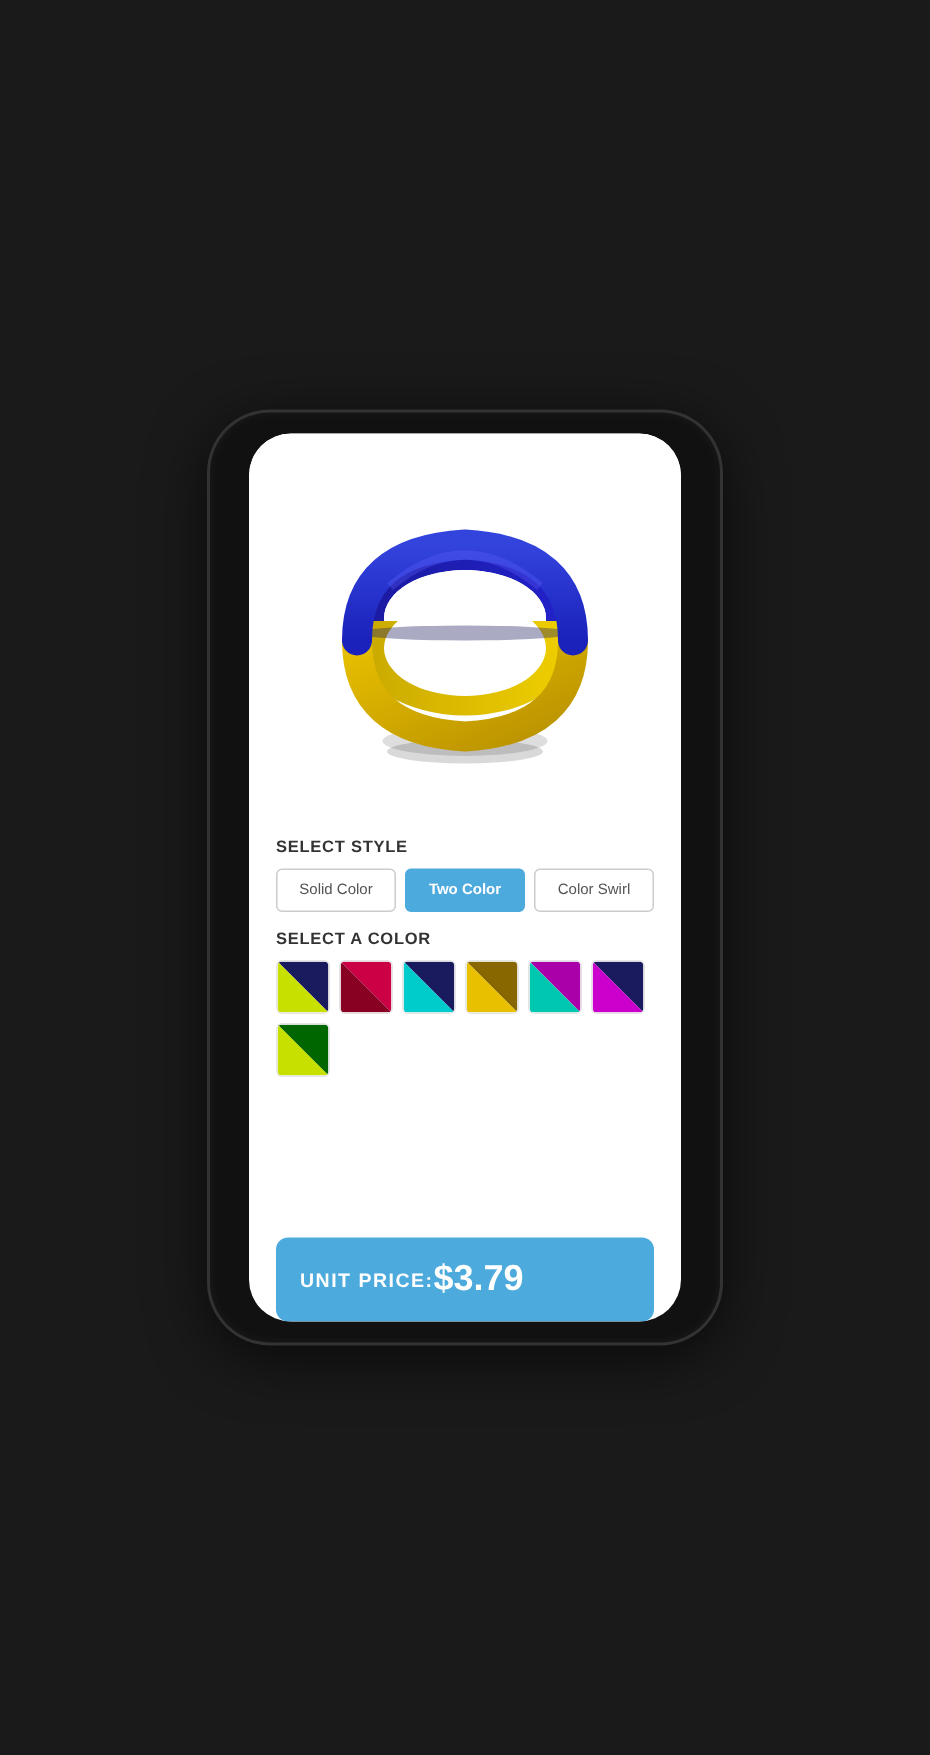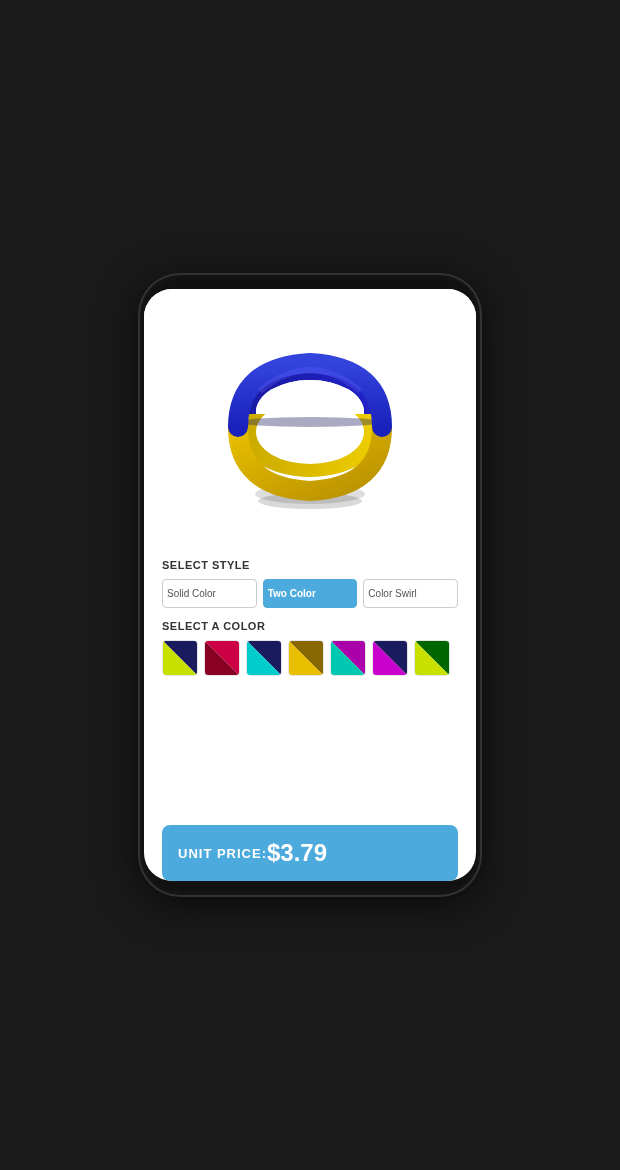--- a/index.html
+++ b/index.html
@@ -9,21 +9,21 @@
       justify-content: center;
       align-items: center;
       min-height: 100vh;
       font-family: Arial, Helvetica, sans-serif;
     }
     .phone-outer {
       width: 340px;
       height: 620px;
       background: #111;
       border-radius: 40px;
-      padding: 14px 4px;
+      padding: 14px 26px;
       box-shadow: 0 0 0 2px #333, 0 8px 40px rgba(0,0,0,0.7), inset 0 0 8px rgba(255,255,255,0.05);
       position: relative;
     }
     .phone-screen {
       width: 100%;
       height: 100%;
       background: #fff;
       border-radius: 28px;
       overflow: hidden;
       display: flex;
@@ -62,21 +62,21 @@
     }
     .style-btn {
       flex: 1;
       padding: 8px 4px;
       border: 1.5px solid #ccc;
       background: #fff;
       border-radius: 4px;
       font-size: 10px;
       color: #555;
       cursor: pointer;
-      text-align: left;
+      text-align: center;
       font-weight: 500;
     }
     .style-btn.active {
       background: #4daadc;
       border-color: #4daadc;
       color: #fff;
       font-weight: 700;
     }
     .color-swatches {
       display: flex;

